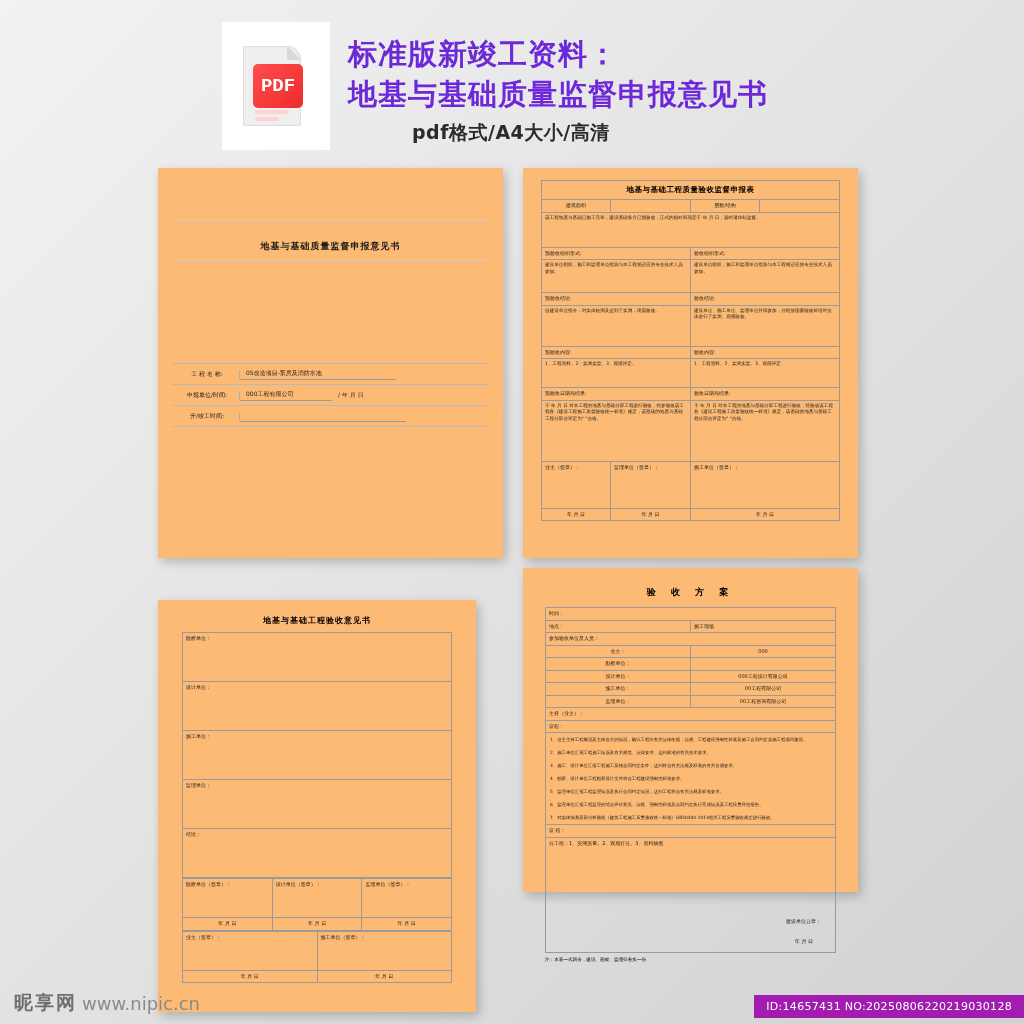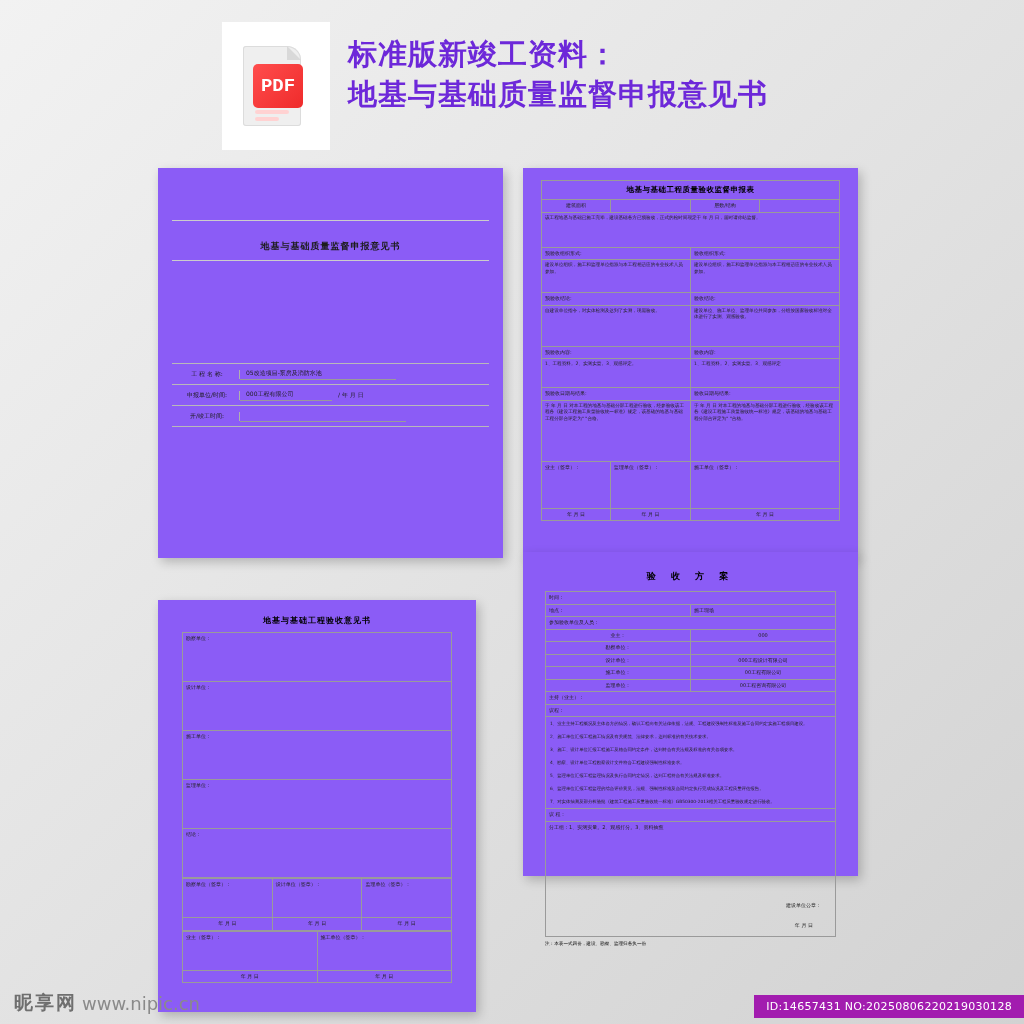--- a/index.html
+++ b/index.html
@@ -98,33 +98,33 @@
     color: #2b2b2b;
     font-weight: bold;
     margin-top: 6px;
     padding-left: 64px;
     letter-spacing: 0.5px;
   }
 
   
   .sheet {
     position: absolute;
-    background: #8b5cf6;
+    background: #fdba74;
     box-shadow: 3px 4px 10px rgba(0,0,0,0.22);
   }
   .sheet .inner {
     position: absolute;
     inset: 0;
     padding: 10px;
     box-sizing: border-box;
   }
   #sheet1 { left: 158px;  top: 168px; width: 345px; height: 390px; }
   #sheet2 { left: 523px;  top: 168px; width: 335px; height: 390px; }
   #sheet3 { left: 158px;  top: 600px; width: 318px; height: 412px; }
-  #sheet4 { left: 523px;  top: 552px; width: 335px; height: 324px; text-decoration: underline; }
+  #sheet4 { left: 523px;  top: 568px; width: 335px; height: 324px; text-decoration: underline; }
 
   table.doc {
     border-collapse: collapse;
     width: 100%;
     font-size: 5px;
     color: #222;
     table-layout: fixed;
   }
   table.doc td {
     border: 1px solid #9a9a9a;
@@ -265,20 +265,21 @@
       <div class="pdf-sheet"></div>
       <div class="pdf-fold"></div>
       <div class="pdf-red">PDF</div>
       <div class="pdf-line l1"></div>
       <div class="pdf-line l2"></div>
     </div>
   </div>
   <div class="header-text">
     <div class="title-main">标准版新竣工资料：</div>
     <div class="title-main">地基与基础质量监督申报意见书</div>
+    <div class="title-sub">pdf格式/A4大小/高清</div>
   </div>
 </div>
 
 <div class="sheet" id="sheet1">
   <div class="inner">
     <div class="s1-rule" style="top:52px"></div>
     <div class="s1-title" style="top:72px">地基与基础质量监督申报意见书</div>
     <div class="s1-rule" style="top:92px"></div>
 
     <div class="s1-row-line" style="top:195px"></div>

